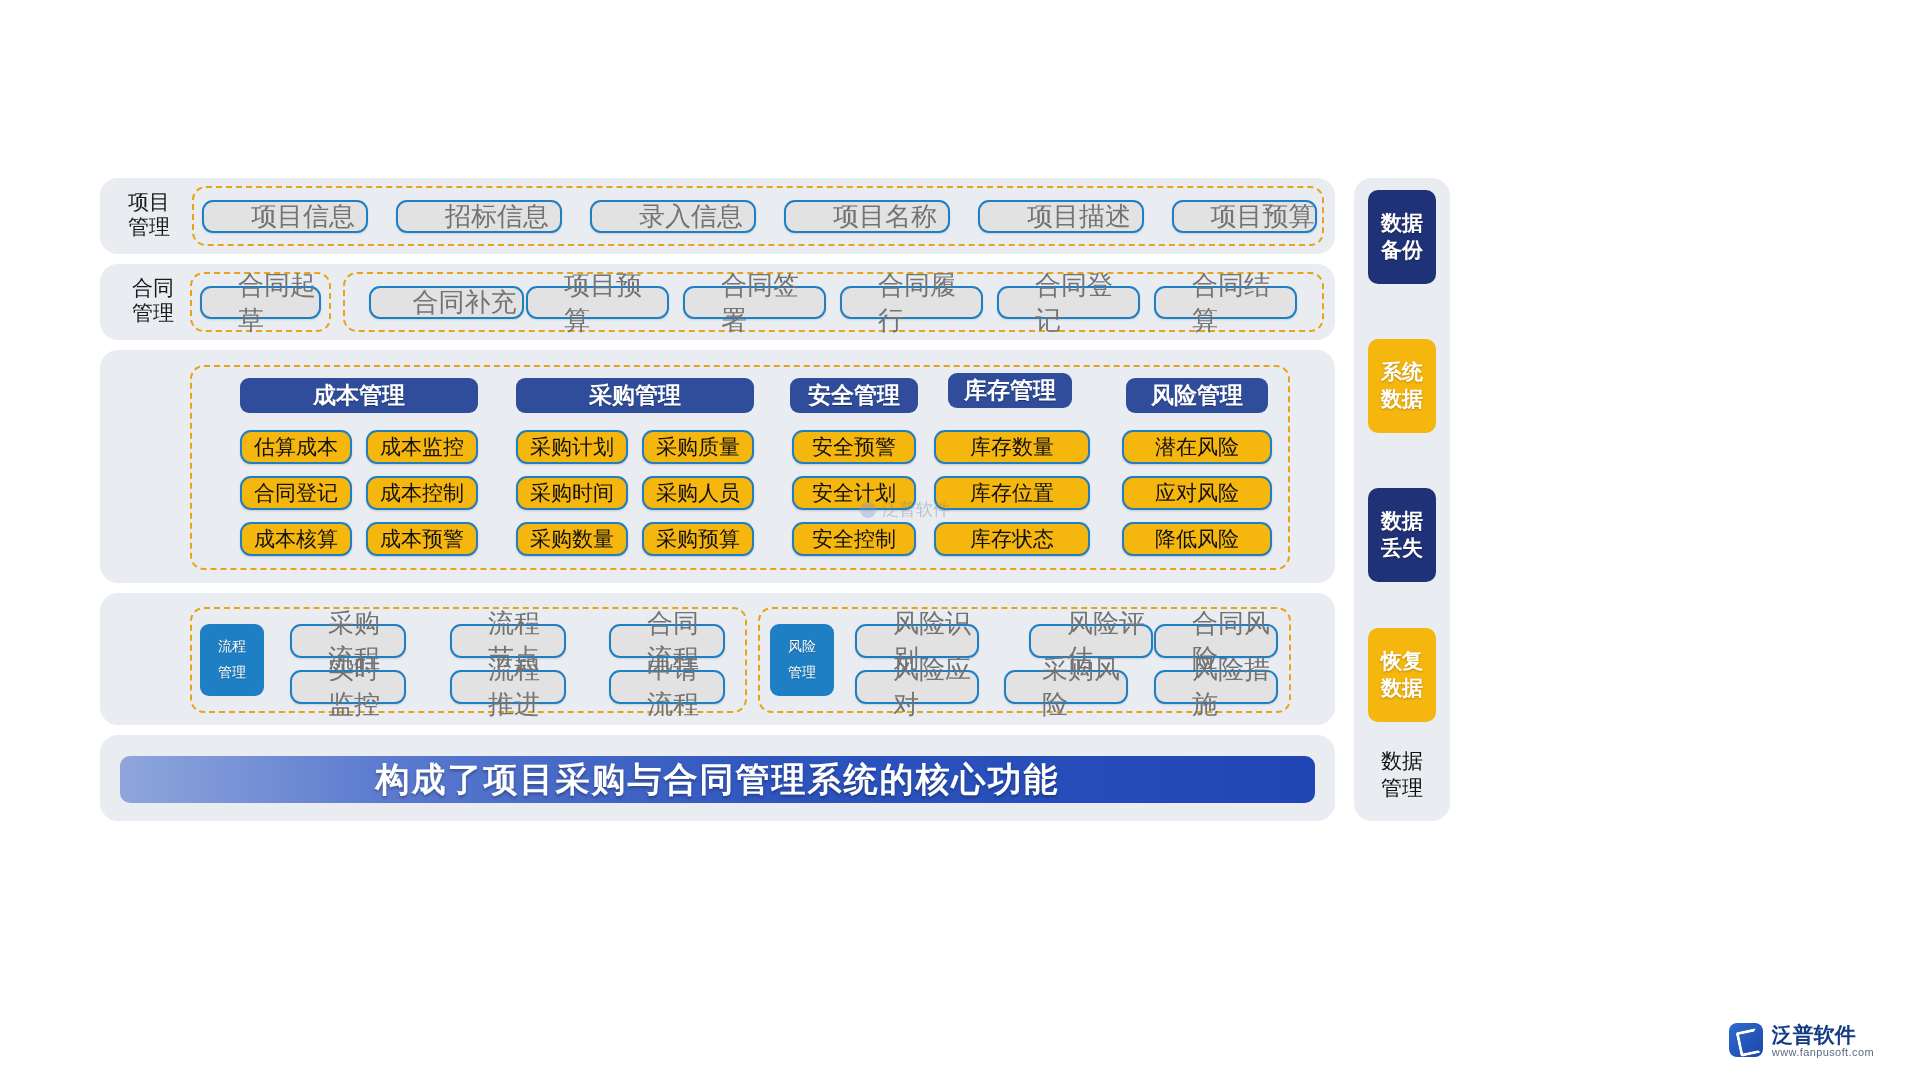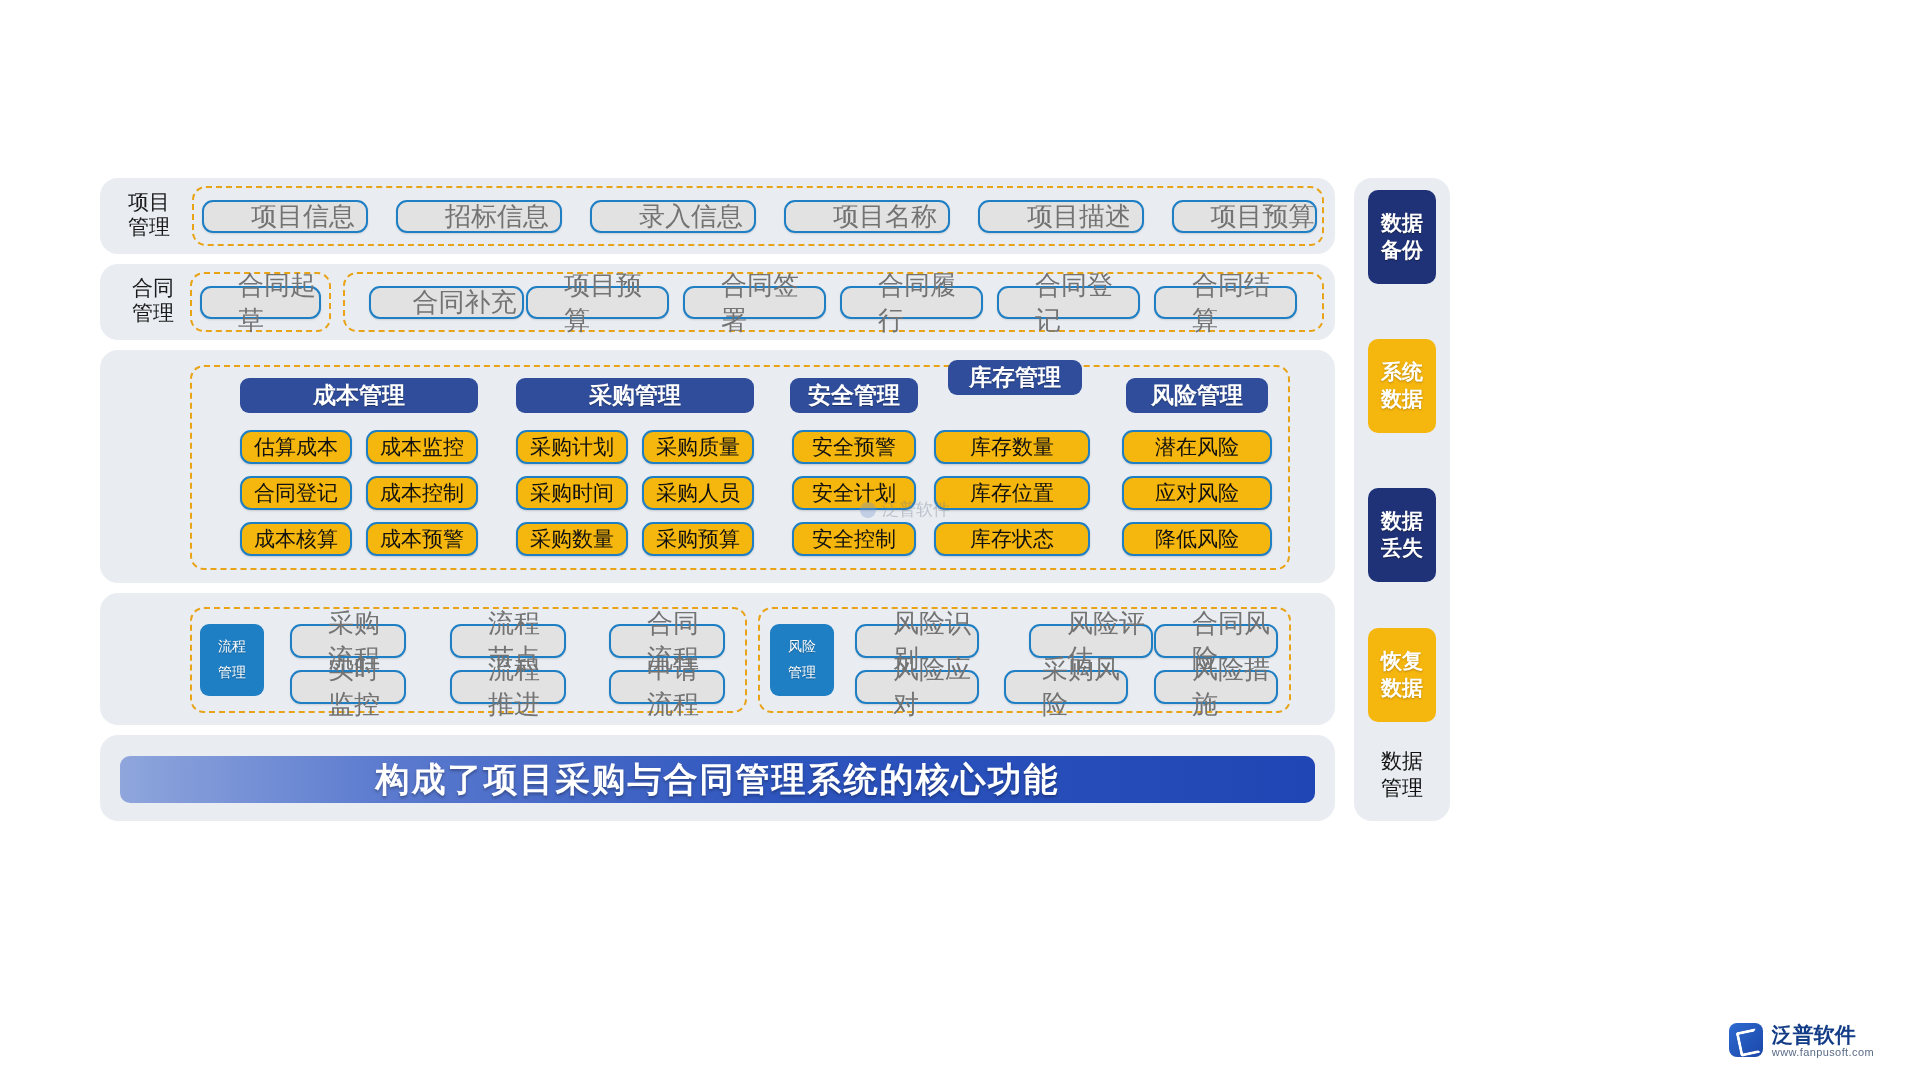--- a/index.html
+++ b/index.html
@@ -215,21 +215,21 @@
   <div class="yel" style="left:516px;top:476px;width:112px;height:34px;">采购时间</div>
   <div class="yel" style="left:642px;top:476px;width:112px;height:34px;">采购人员</div>
   <div class="yel" style="left:516px;top:522px;width:112px;height:34px;">采购数量</div>
   <div class="yel" style="left:642px;top:522px;width:112px;height:34px;">采购预算</div>
 
   <div class="hdr" style="left:790px;top:378px;width:128px;height:35px;">安全管理</div>
   <div class="yel" style="left:792px;top:430px;width:124px;height:34px;">安全预警</div>
   <div class="yel" style="left:792px;top:476px;width:124px;height:34px;">安全计划</div>
   <div class="yel" style="left:792px;top:522px;width:124px;height:34px;">安全控制</div>
 
-  <div class="hdr" style="left:948px;top:360px;width:134px;height:35px;">库存管理</div>
+  <div class="hdr" style="left:948px;top:373px;width:124px;height:35px;">库存管理</div>
   <div class="yel" style="left:934px;top:430px;width:156px;height:34px;">库存数量</div>
   <div class="yel" style="left:934px;top:476px;width:156px;height:34px;">库存位置</div>
   <div class="yel" style="left:934px;top:522px;width:156px;height:34px;">库存状态</div>
 
   <div class="hdr" style="left:1126px;top:378px;width:142px;height:35px;">风险管理</div>
   <div class="yel" style="left:1122px;top:430px;width:150px;height:34px;">潜在风险</div>
   <div class="yel" style="left:1122px;top:476px;width:150px;height:34px;">应对风险</div>
   <div class="yel" style="left:1122px;top:522px;width:150px;height:34px;">降低风险</div>
 
   <div class="panel" style="left:100px;top:593px;width:1235px;height:132px;"></div>

